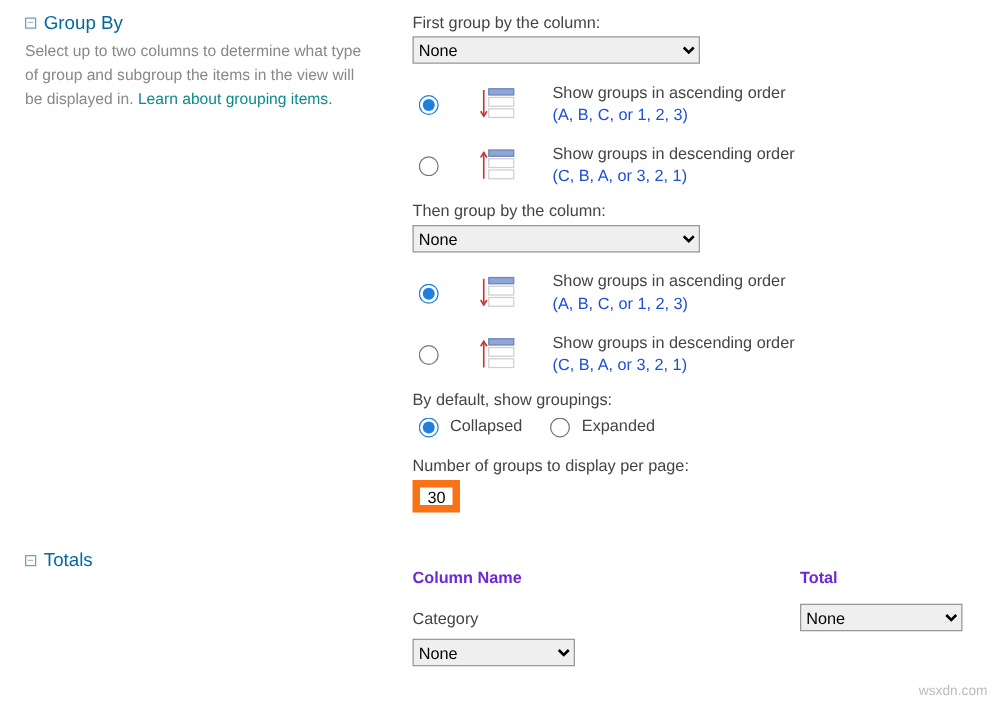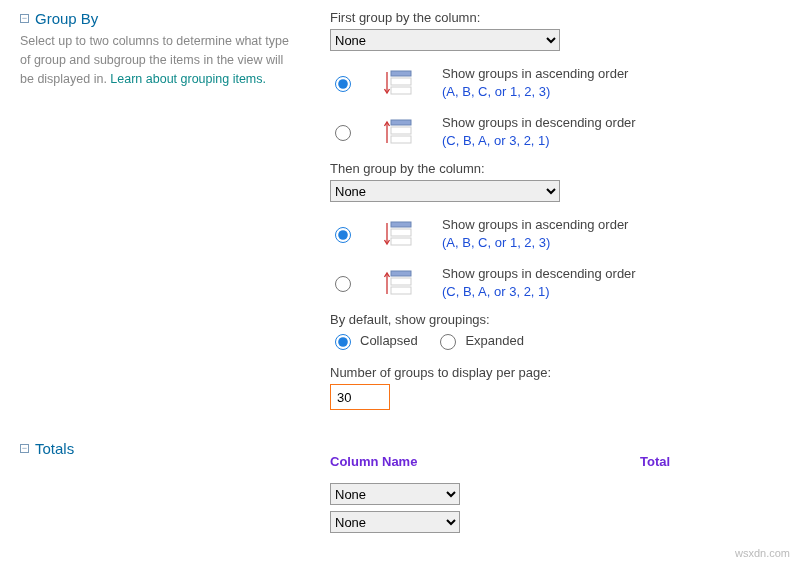--- a/index.html
+++ b/index.html
@@ -27,21 +27,21 @@
   .field-label.first { margin-top: 0; }
   select.wide { width: 230px; font-size: 13px; border:1px solid #999; background:#efefef; height:22px;}
   select.narrow { width: 130px; font-size: 13px; border:1px solid #999; background:#efefef; height:22px;}
   .radio-row { display: flex; align-items: center; gap: 30px; margin: 14px 0 6px 0; }
   .radio-row input[type=radio] { width:16px; height:16px; accent-color:#1e7fe0; }
   .sort-icon { width: 28px; height: 26px; flex:0 0 28px; }
   .rtext { line-height: 1.35; color:#444; }
   .rtext .sub { color:#1d4ed8; }
   .inline-radio { display:inline-flex; align-items:center; gap:6px; margin-right:14px; }
   .inline-radio input[type=radio]{ width:16px; height:16px; accent-color:#1e7fe0;}
-  input.num { width:60px; height:26px; font-size:13px; padding:2px 6px; border:1px solid #f97316; }
+  input.num { width:38px; height:26px; font-size:13px; padding:2px 6px; border:6px solid #f97316; }
   .totals-head { display:flex; font-weight:bold; color:#6d28d9; margin-top:14px; margin-bottom:14px; }
   .col-a { flex:1; }
   .col-b { width: 140px; }
   .totals-row { display:flex; align-items:center; margin: 6px 0; }
   .watermark { position:fixed; bottom:6px; right:10px; font-size:11px; color:#bbb; }
 </style>
 </head>
 <body>
 
 <div class="section">
@@ -150,20 +150,21 @@
       <span class="sec-title">Totals</span>
     </div>
   </div>
 
   <div class="right-col">
     <div class="totals-head">
       <div class="col-a">Column Name</div>
       <div class="col-b">Total</div>
     </div>
     <div class="totals-row">
+      <div class="col-a">Category</div>
       <div class="col-b">
         <select class="narrow">
           <option>None</option>
         </select>
       </div>
     </div>
     <div class="totals-row">
       <div class="col-b">
         <select class="narrow">
           <option>None</option>

